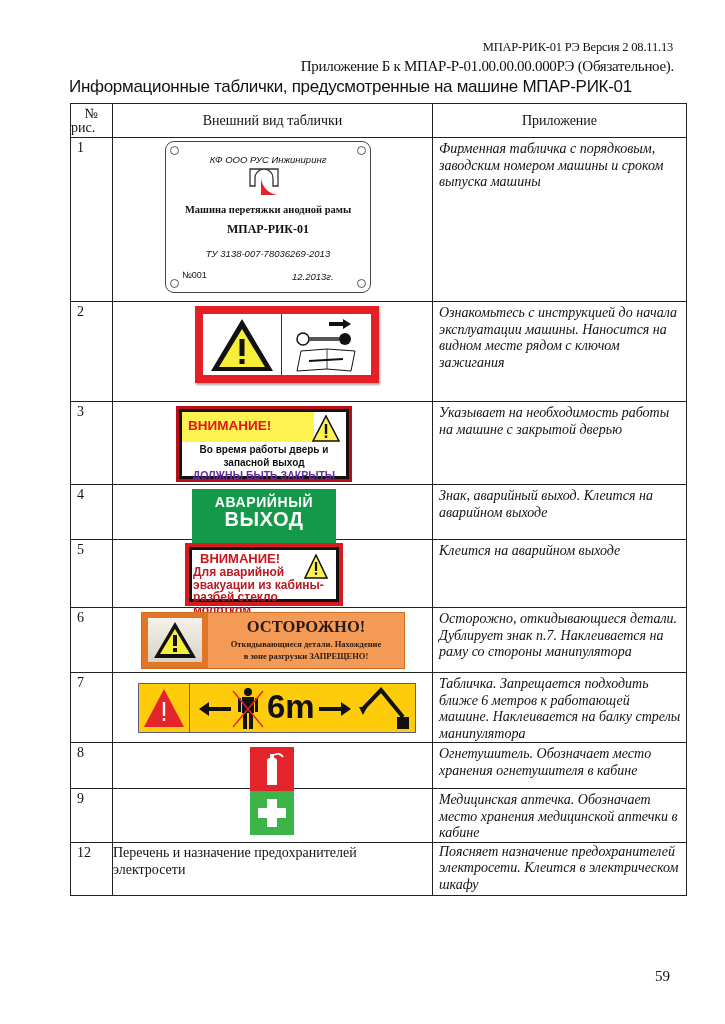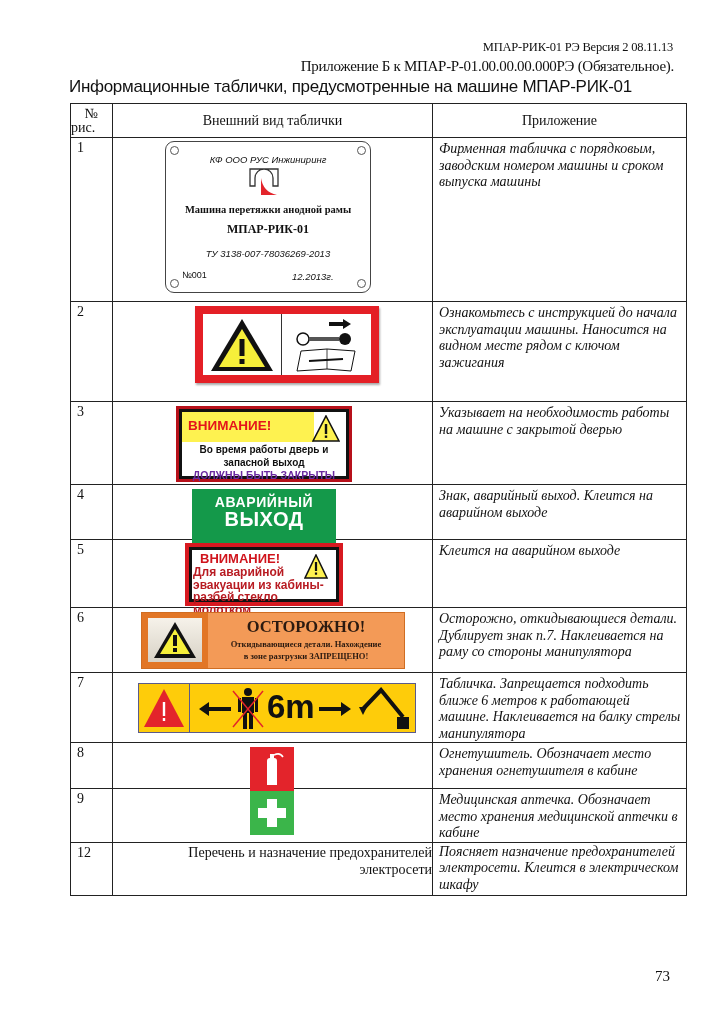--- a/index.html
+++ b/index.html
@@ -11,21 +11,21 @@
 
   table.signs { position:absolute; left:70px; top:103px; width:616px; border-collapse:collapse; table-layout:fixed; font-size:14px; }
   table.signs td, table.signs th { border:1px solid #222; vertical-align:top; padding:0; }
   table.signs th { font-weight:normal; vertical-align:middle; height:33px; }
   col.c1 { width:42px; } col.c2 { width:320px; } col.c3 { width:254px; }
   .num { padding:2px 0 0 6px !important; font-size:14px; line-height:15px; }
   .th-num { line-height:14px; font-size:14px; text-align:left; padding-left:2px; }
   .th-num span { display:block; text-align:center; }
   .expl { padding:3px 4px 0 6px !important; font-size:14px; line-height:16.5px;font-style:italic; }
   .cell-img { position:relative; }
-  .center-text { text-align:right; padding-top:1px !important; line-height:17px; font-size:14px; }
+  .center-text { text-align:left; padding-top:1px !important; line-height:17px; font-size:14px; }
 
   
   .s1 { position:absolute; left:52px; top:3px; width:204px; height:150px; border:1.5px solid #444; border-radius:9px; background:#fff; font-family:"Liberation Sans", sans-serif; }
   .s1 .hole { position:absolute; width:7px; height:7px; border:1px solid #555; border-radius:50%; }
   .s1 .co { position:absolute; top:12px; left:0; right:0; text-align:center; font-size:9.5px; font-style:italic; }
   .s1 .logo { position:absolute; left:83px; top:26px; width:30px; height:28px; }
   .s1 .l1 { position:absolute; top:62px; left:0; right:0; text-align:center; font-family:"Liberation Serif", serif; font-weight:bold; font-size:10.5px; }
   .s1 .l2 { position:absolute; top:80px; left:0; right:0; text-align:center; font-family:"Liberation Serif", serif; font-weight:bold; font-size:12px; }
   .s1 .tu { position:absolute; top:106px; left:0; right:0; text-align:center; font-size:9.5px; font-style:italic; }
   .s1 .no { position:absolute; top:128px; left:16px; font-size:9px; }
@@ -301,13 +301,13 @@
 
 
   <tr style="height:53px">
     <td class="num">12</td>
     <td class="center-text">Перечень и назначение предохранителей электросети</td>
     <td class="expl" style="padding-top:1px !important">Поясняет назначение предохранителей электросети. Клеится в электрическом шкафу</td>
   </tr>
 </tbody>
   </table>
 
-<div class="page-num">73</div>
+<div class="page-num">59</div>
 
 </body></html>

